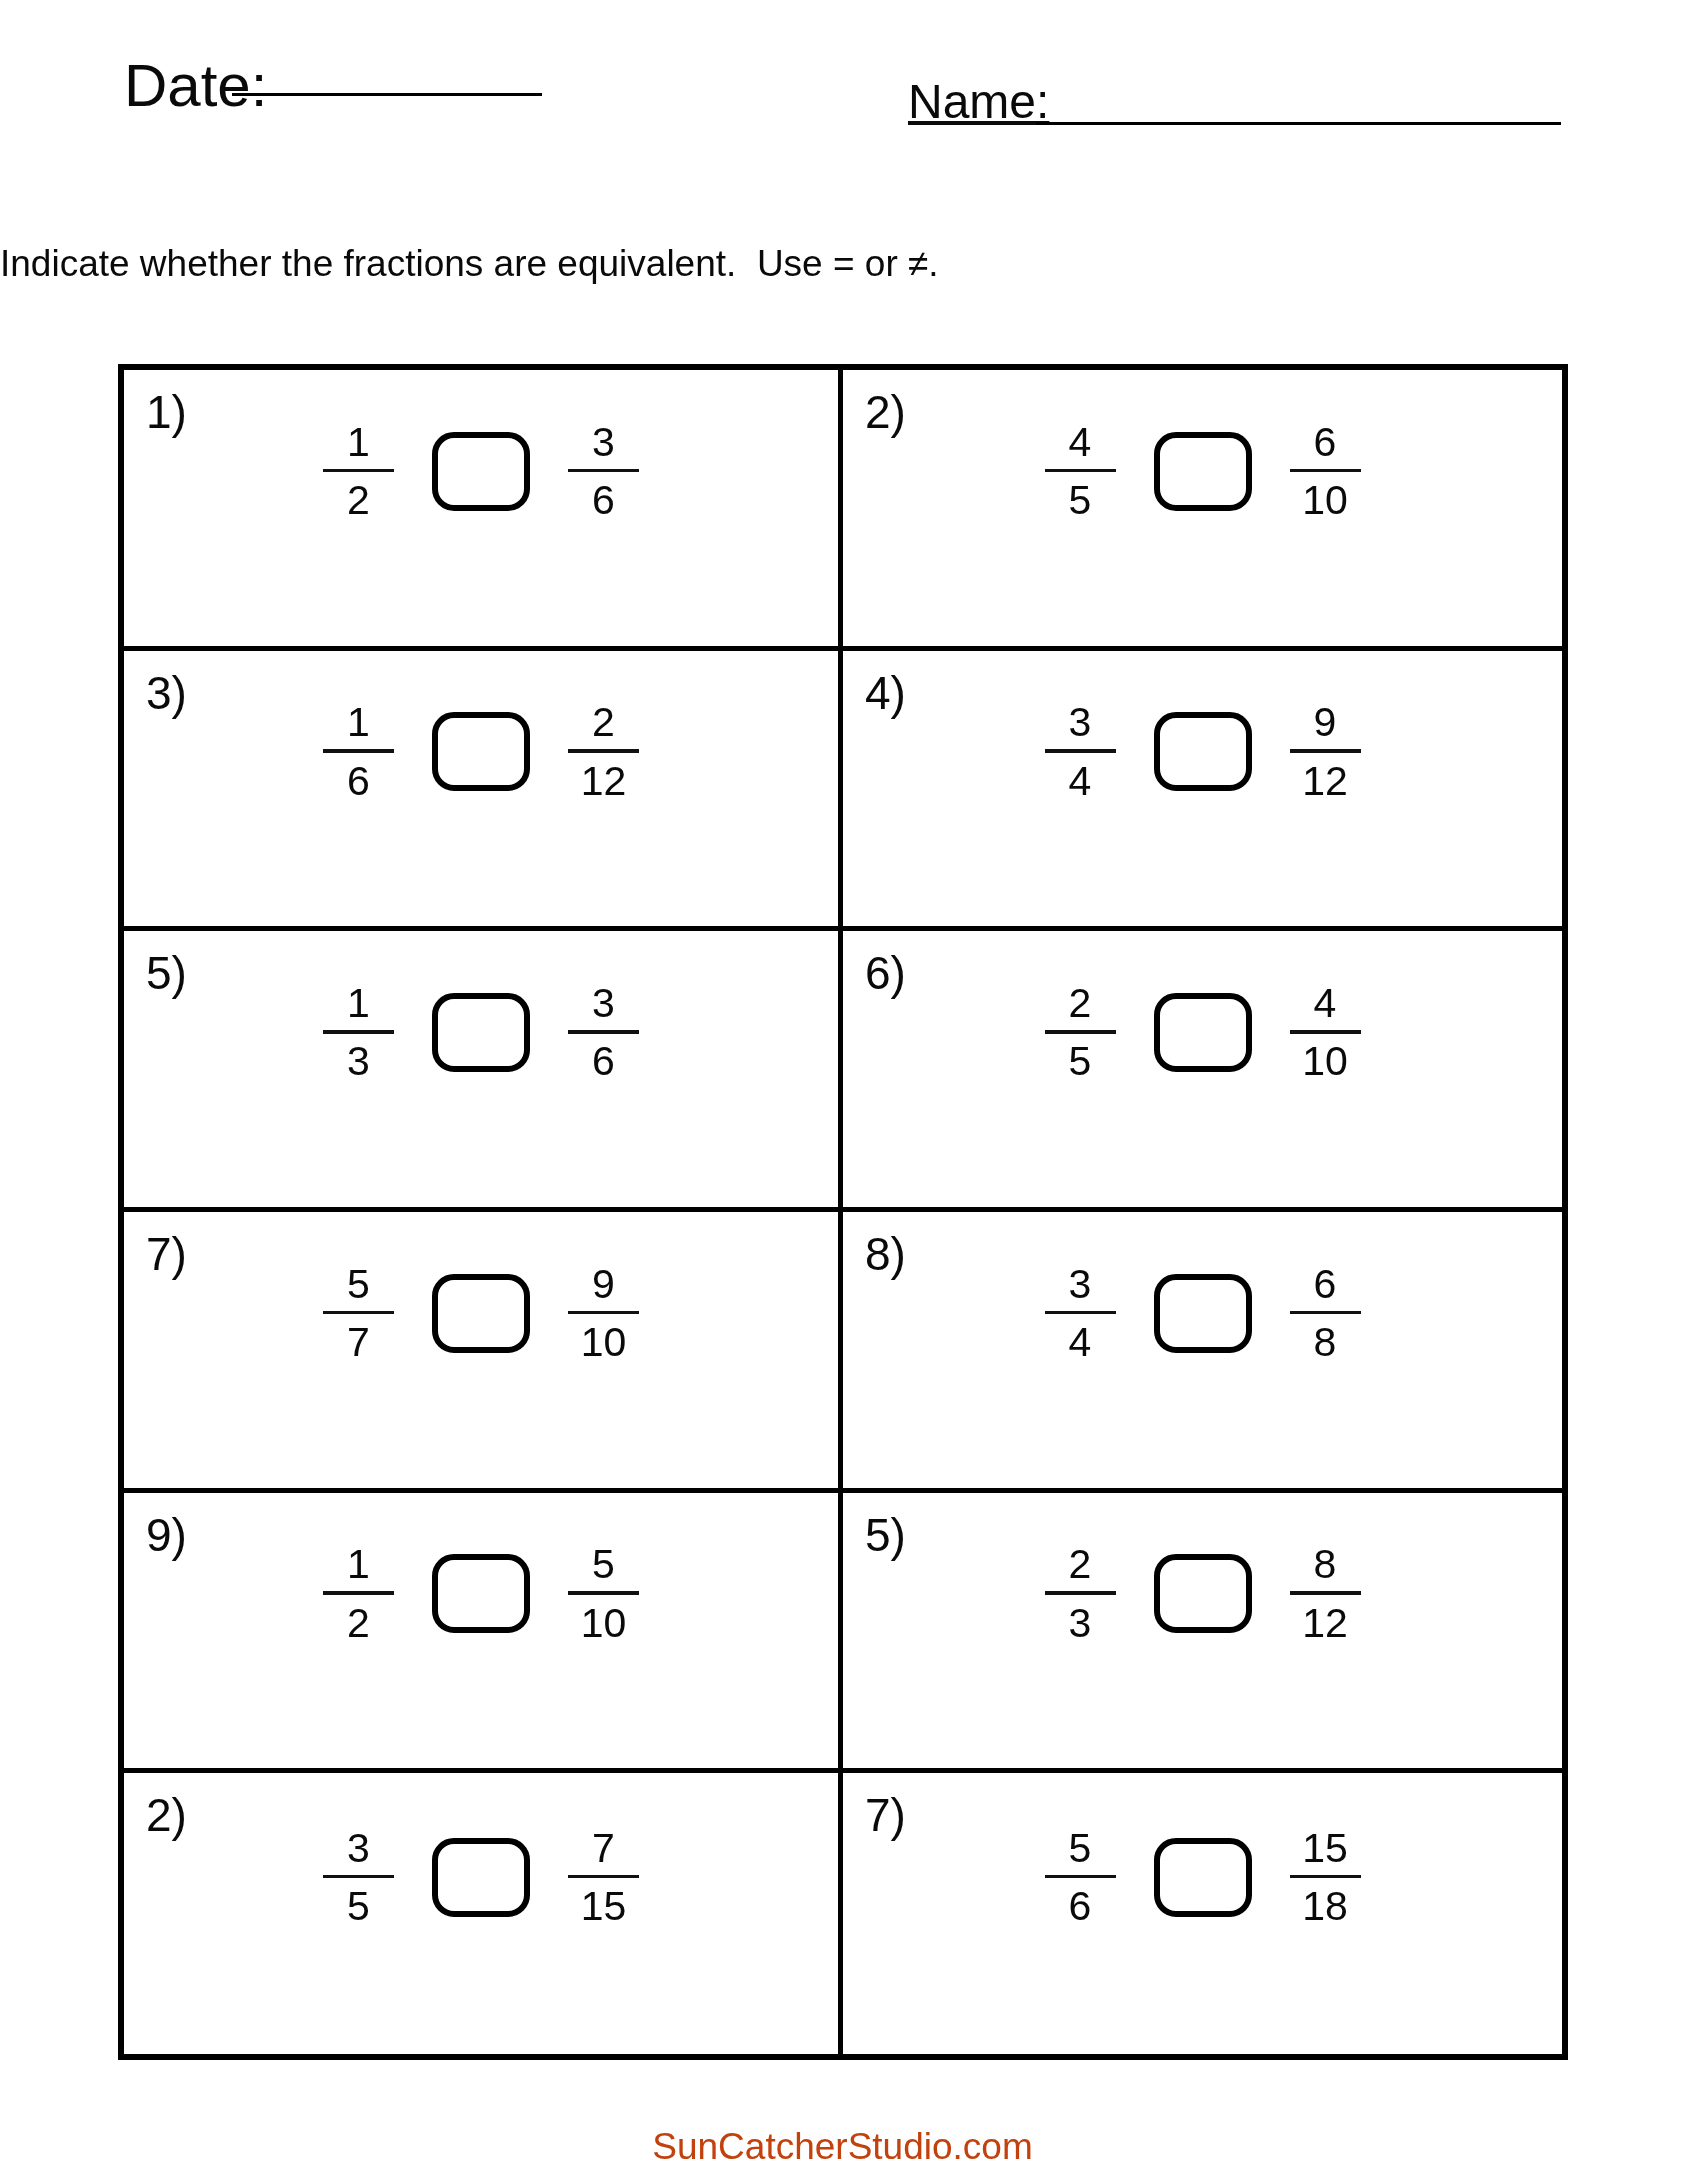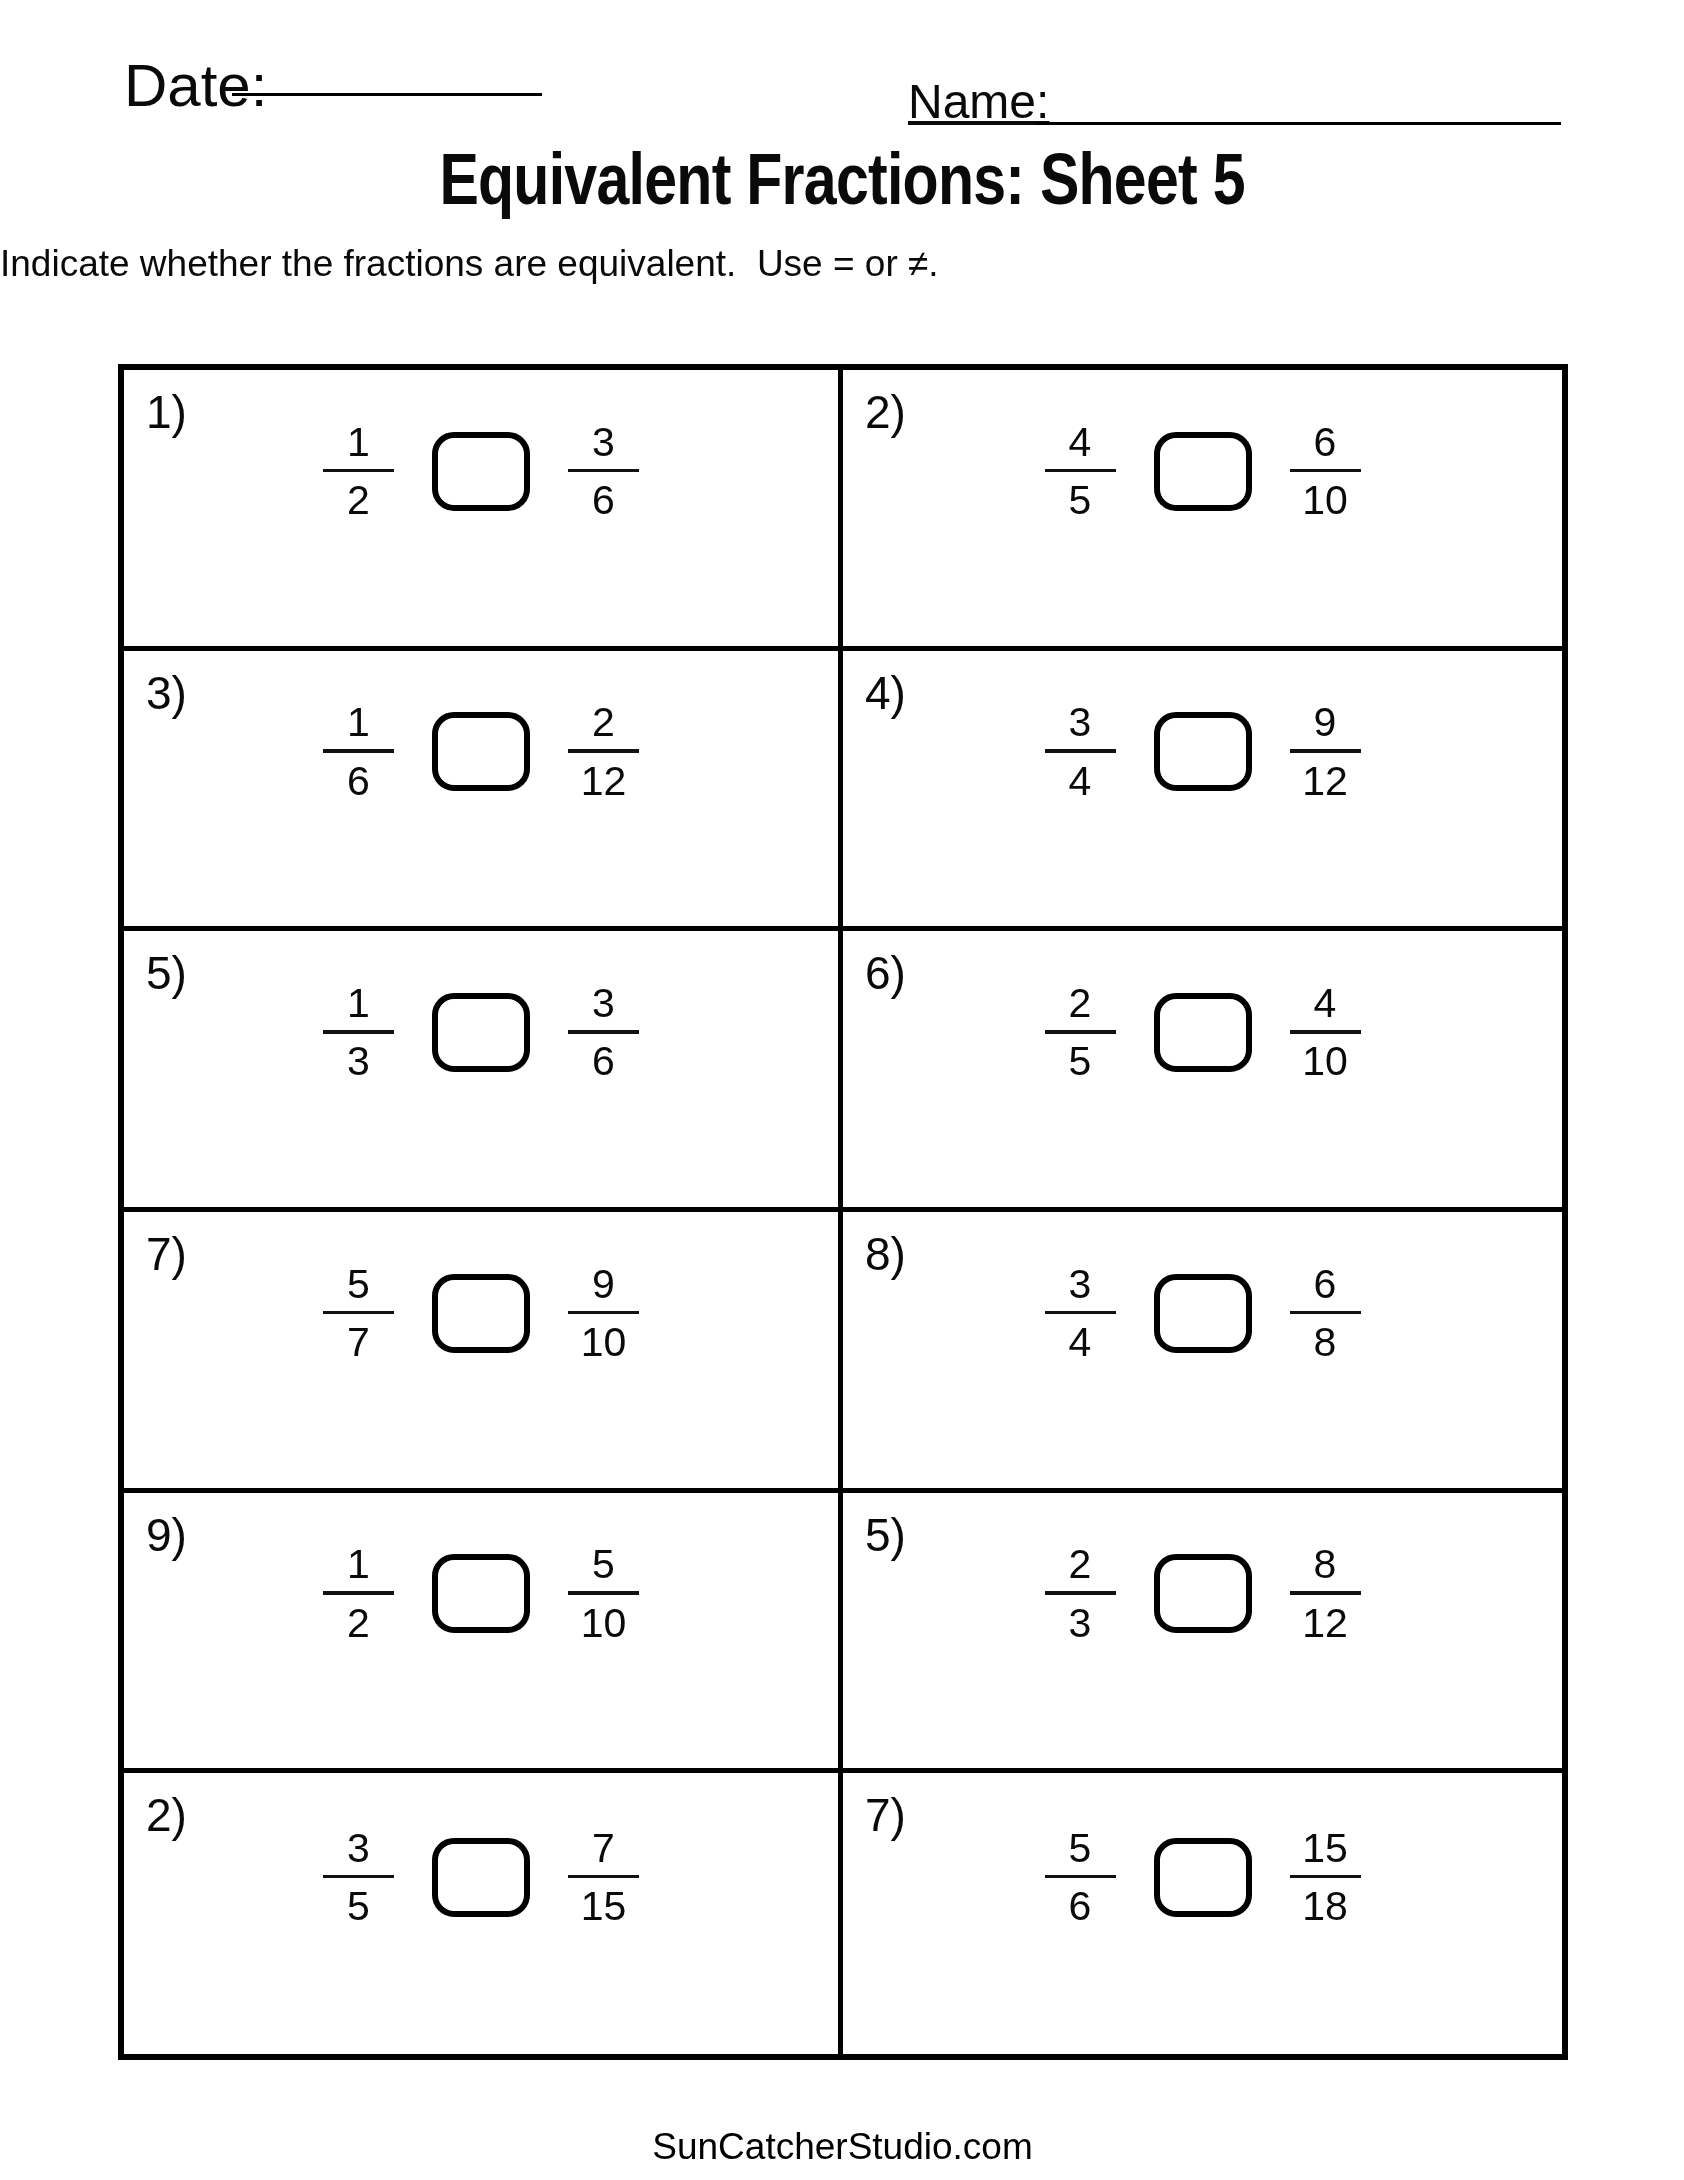--- a/index.html
+++ b/index.html
@@ -69,37 +69,34 @@
     width:86px;height:67px;
     border:6px solid #000;
     border-radius:22px;
     background:#fff;
   }
 
   
   .footer{
     position:absolute;left:0;top:2128px;width:100%;
     text-align:center;font-size:37px;line-height:1;
-    color:#000000;
+    color:#c2410c;
   }
 </style>
 </head>
 <body>
 
 <div class="page">
 
   <span class="date-label">Date:</span>
   <span class="date-line"></span>
 
   <span class="name-label">Name:</span>
   <span class="name-line"></span>
 
-  <div class="title-wrap">
-    <span class="title">Equivalent Fractions: Sheet 5</span>
-  </div>
 
   <div class="subtitle-wrap">
     <span class="subtitle">Indicate whether the fractions are equivalent.  Use = or ≠.</span>
   </div>
 
   <div class="grid">
   <div class="cell">
     <span class="plabel">1)</span>
     <div class="prow">
       <div class="frac">

